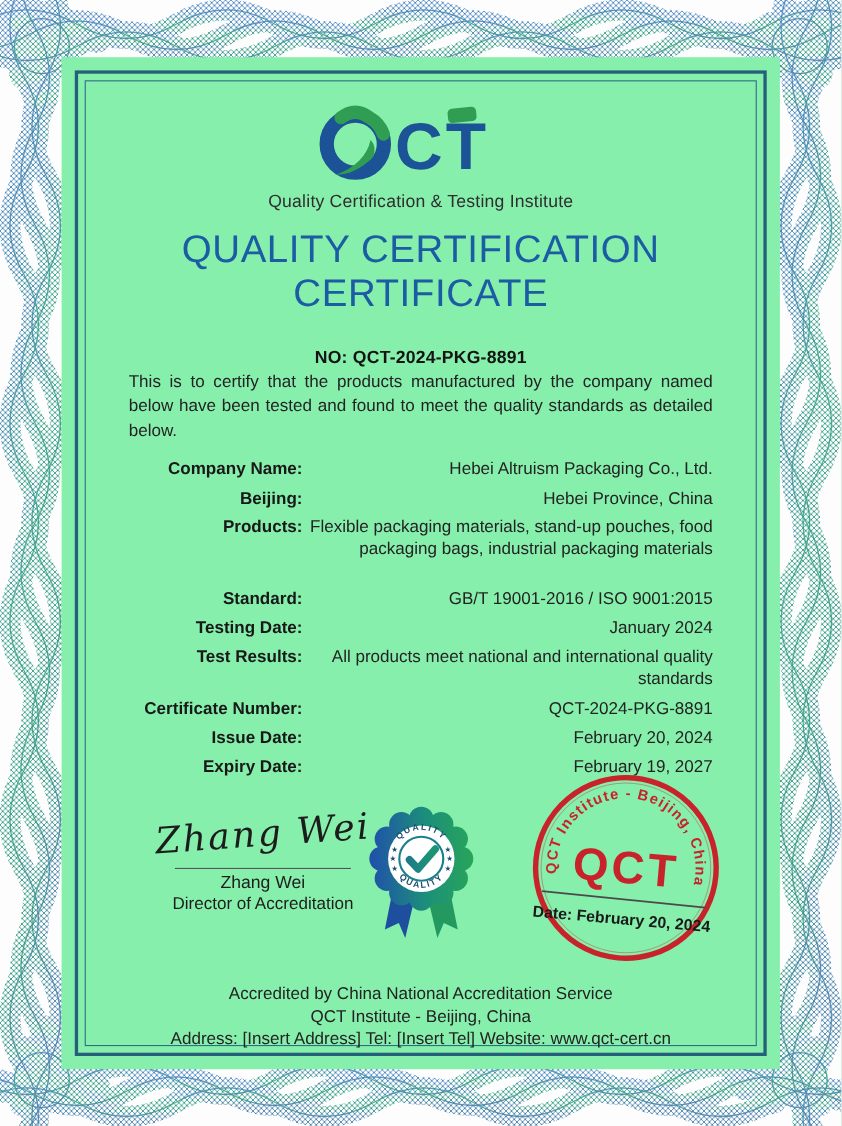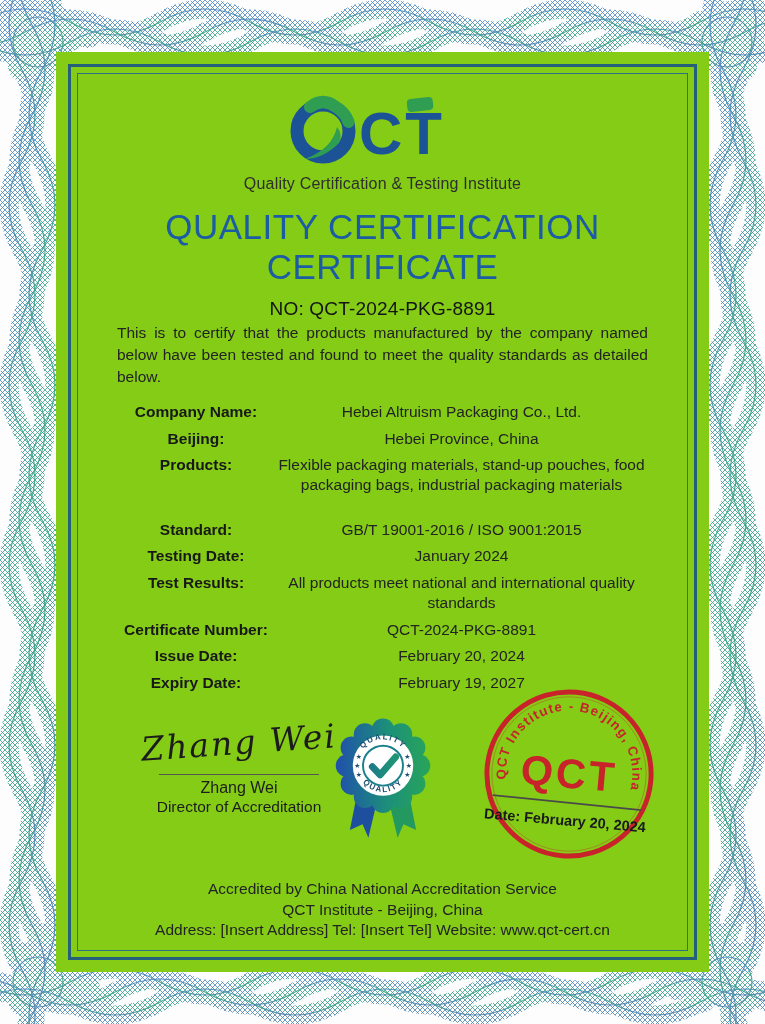--- a/index.html
+++ b/index.html
@@ -1,32 +1,32 @@
 <!DOCTYPE html>
 <html><head>
 <meta charset="utf-8">
 <style>
   html,body{margin:0;padding:0;background:#e8e8e8;}
   .page{position:relative;width:765px;height:1024px;background:#fdfdfd;overflow:hidden;
         font-family:"Liberation Sans",sans-serif;margin:0 auto;}
   .border-art{position:absolute;left:0;top:0;z-index:0;}
-  .panel{position:absolute;left:56px;top:52px;right:56px;bottom:52px;background:#84cc16;z-index:1;}
+  .panel{position:absolute;left:56px;top:52px;right:56px;bottom:52px;background:#86efac;z-index:1;}
   .frame{position:absolute;inset:12px;border:3px solid #24607a;}
   .frame-inner{position:absolute;inset:6px;border:1px solid #2e6d87;}
   .content{position:absolute;inset:10px;padding:8px 36px 0 36px;text-align:center;color:#1d1d1d;}
   
   .logo-svg{display:block;margin:6px auto 0 auto;}
   .logo-sub{font-size:16px;font-weight:normal;color:#2e2e2e;margin-top:4px;letter-spacing:.2px;}
   
   .title{margin-top:14px;font-size:35px;line-height:1.13;font-weight:normal;color:#1c5ca4;letter-spacing:.5px;}
-  .cert-no{margin-top:12px;font-size:19px;font-weight:normal;color:#141414;letter-spacing:.2px;}
+  .cert-no{margin-top:31px;font-size:16px;font-weight:bold;color:#141414;letter-spacing:.2px;}
   
   .intro{margin-top:2px;text-align:justify;font-size:15.5px;line-height:1.42;color:#232323;}
   
-  .fields{margin-top:14px;text-align:center;}
+  .fields{margin-top:14px;text-align:right;}
   .fields.second{margin-top:24px;}
   .frow{display:flex;align-items:flex-start;margin-bottom:6px;}
   .flab{flex:0 0 158px;font-weight:bold;font-size:15.5px;line-height:1.32;color:#181818;}
   .fval{flex:1;font-size:15.5px;line-height:1.32;color:#232323;}
   
   .bottom{position:relative;height:178px;margin-top:4px;}
   .sig{position:absolute;left:6px;top:24px;width:232px;text-align:center;}
   .sig-script{font-family:"DejaVu Serif",serif;font-style:italic;font-size:33px;color:#1c1c1c;
               transform:rotate(-4deg);letter-spacing:2px;white-space:nowrap;}
   .sig-line{width:160px;height:0;border-top:1.5px solid #555;margin:12px auto 4px auto;}

